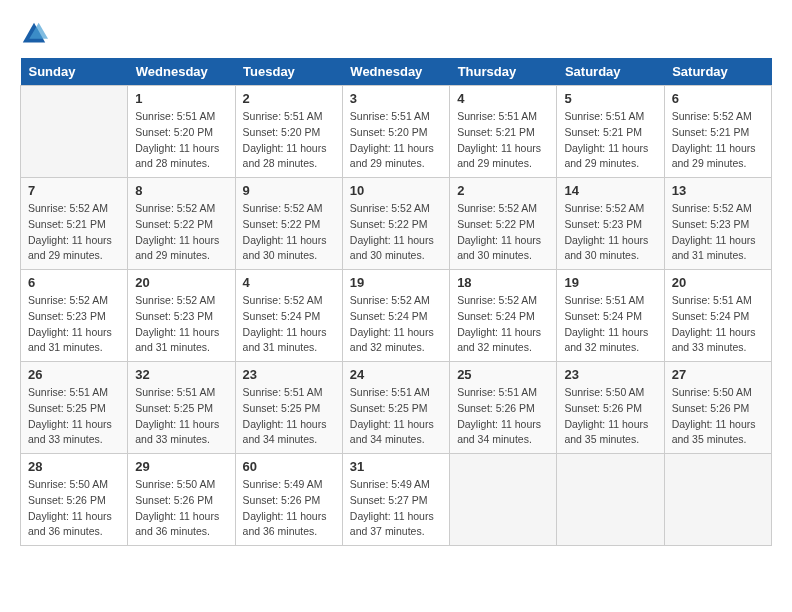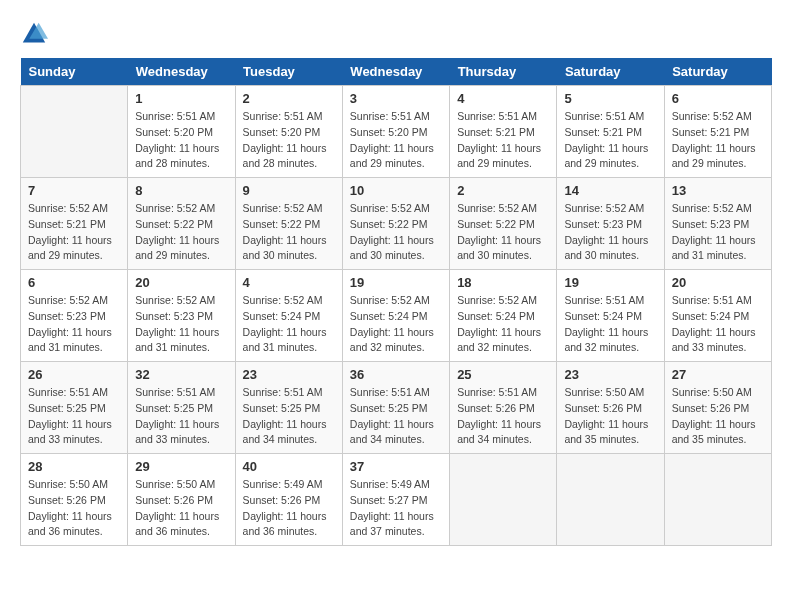--- a/index.html
+++ b/index.html
@@ -220,21 +220,21 @@
         </td>
         <td>
           <span class="day-num">32</span>
           <div class="day-info">Sunrise: 5:51 AM<br>Sunset: 5:25 PM<br>Daylight: 11 hours<br>and 33 minutes.</div>
         </td>
         <td>
           <span class="day-num">23</span>
           <div class="day-info">Sunrise: 5:51 AM<br>Sunset: 5:25 PM<br>Daylight: 11 hours<br>and 34 minutes.</div>
         </td>
         <td>
-          <span class="day-num">36</span>
+          <span class="day-num">24</span>
           <div class="day-info">Sunrise: 5:51 AM<br>Sunset: 5:25 PM<br>Daylight: 11 hours<br>and 34 minutes.</div>
         </td>
         <td>
           <span class="day-num">25</span>
           <div class="day-info">Sunrise: 5:51 AM<br>Sunset: 5:26 PM<br>Daylight: 11 hours<br>and 34 minutes.</div>
         </td>
         <td>
           <span class="day-num">23</span>
           <div class="day-info">Sunrise: 5:50 AM<br>Sunset: 5:26 PM<br>Daylight: 11 hours<br>and 35 minutes.</div>
         </td>
@@ -246,25 +246,25 @@
       <tr>
         <td>
           <span class="day-num">28</span>
           <div class="day-info">Sunrise: 5:50 AM<br>Sunset: 5:26 PM<br>Daylight: 11 hours<br>and 36 minutes.</div>
         </td>
         <td>
           <span class="day-num">29</span>
           <div class="day-info">Sunrise: 5:50 AM<br>Sunset: 5:26 PM<br>Daylight: 11 hours<br>and 36 minutes.</div>
         </td>
         <td>
-          <span class="day-num">40</span>
+          <span class="day-num">60</span>
           <div class="day-info">Sunrise: 5:49 AM<br>Sunset: 5:26 PM<br>Daylight: 11 hours<br>and 36 minutes.</div>
         </td>
         <td>
-          <span class="day-num">37</span>
+          <span class="day-num">31</span>
           <div class="day-info">Sunrise: 5:49 AM<br>Sunset: 5:27 PM<br>Daylight: 11 hours<br>and 37 minutes.</div>
         </td>
         <td class="empty-cell"></td>
         <td class="empty-cell"></td>
         <td class="empty-cell"></td>
       </tr>
     </tbody>
 </table>
 
 </body></html>

